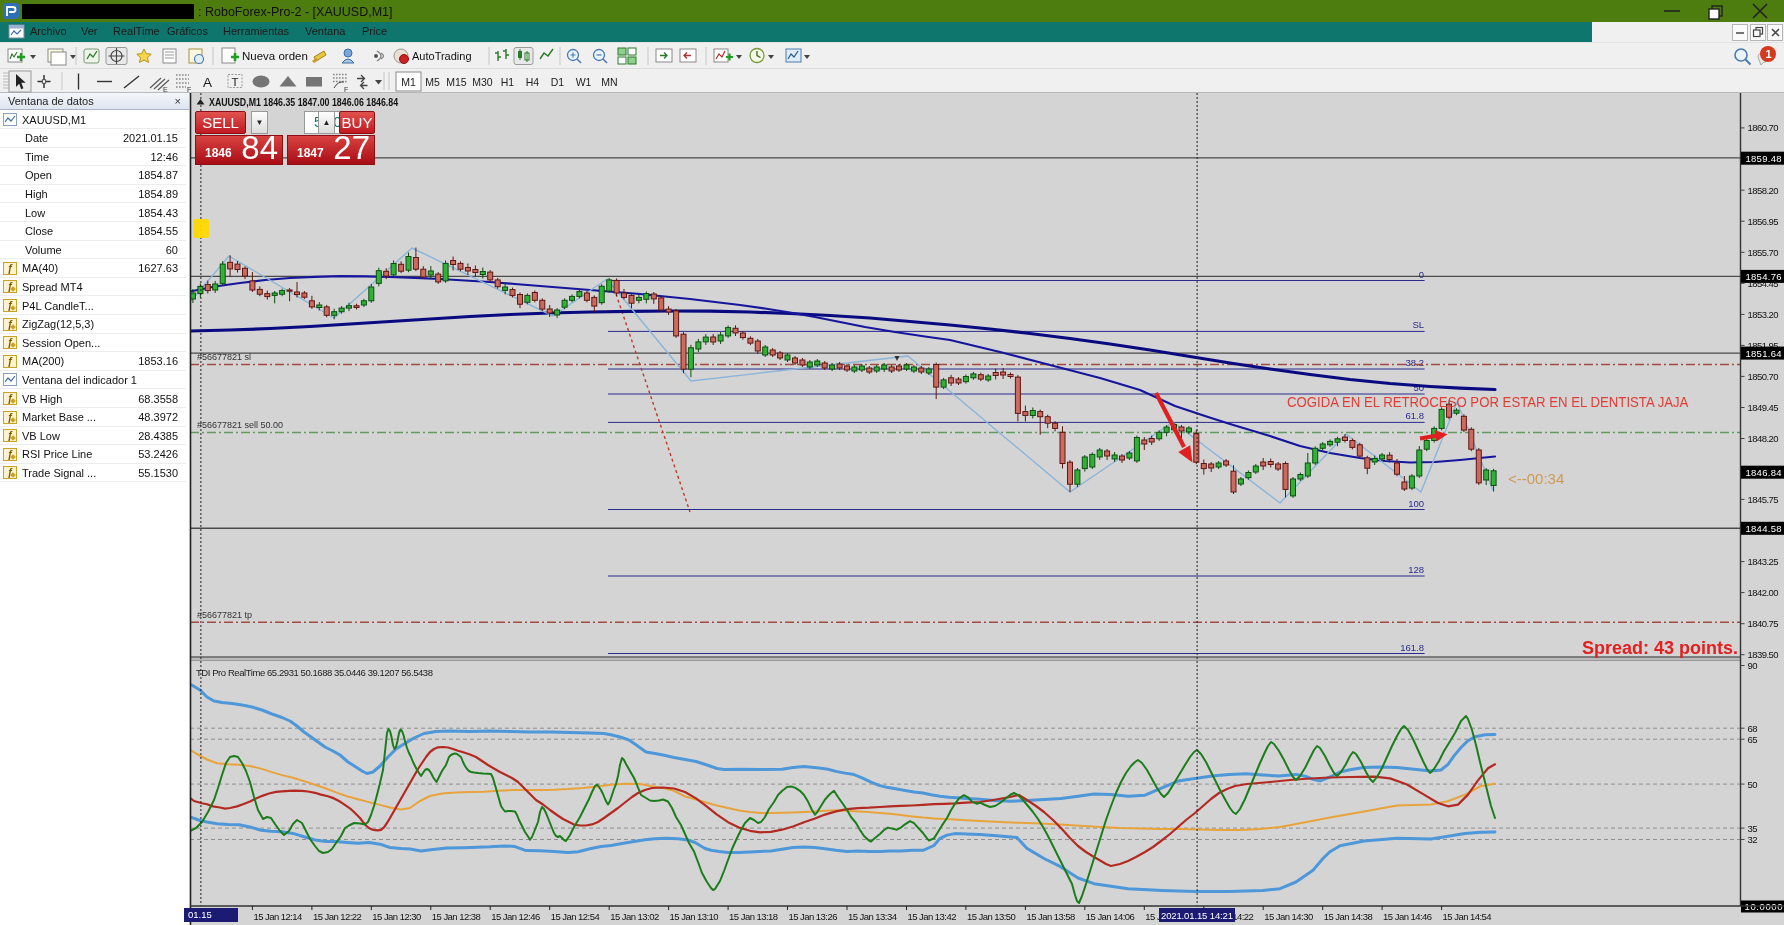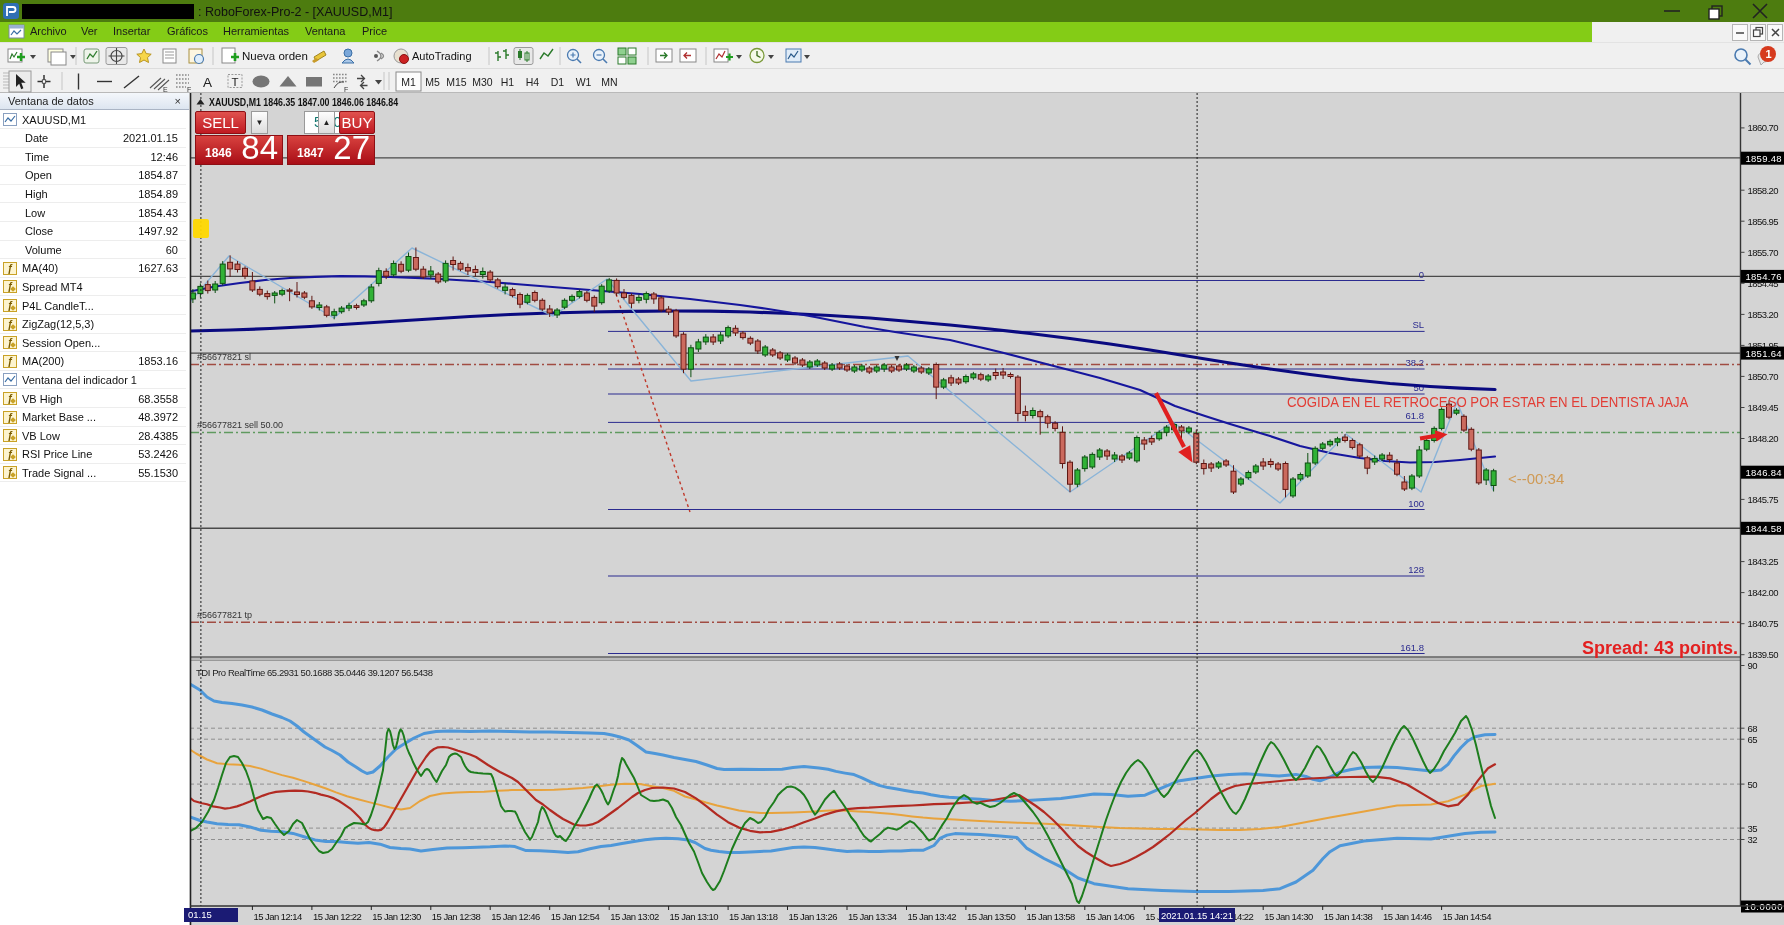--- a/index.html
+++ b/index.html
@@ -1,16 +1,16 @@
 <!DOCTYPE html>
 <html><head><meta charset="utf-8"><style>
 * { margin:0; padding:0; box-sizing:border-box; }
 body { width:1784px; height:925px; font-family:"Liberation Sans", sans-serif; background:#f0f0f0; position:relative; overflow:hidden; }
 #titlebar { position:absolute; left:0; top:0; width:1784px; height:22px; background:#4d7c0f; }
-#menubar { position:absolute; left:0; top:22px; width:1592px; height:20px; background:#84cc16; font-size:11px; color:#1a1a1a; }
+#menubar { position:absolute; left:0; top:22px; width:1592px; height:20px; background:#0f766e; font-size:11px; color:#1a1a1a; }
 #toolbar1 { position:absolute; left:0; top:42px; width:1784px; height:26px; background:#f0f0f0; border-top:1px solid #e3e3e3; }
 #toolbar2 { position:absolute; left:0; top:68px; width:1784px; height:25px; background:#f0f0f0; border-top:1px solid #dcdcdc; border-bottom:1px solid #b9b9b9; }
 #datawin { position:absolute; left:0; top:93px; width:190px; height:832px; background:#fff; border-right:1px solid #b5b5b5; }
 #dwhead { position:absolute; left:0; top:0; width:189px; height:17px; background:linear-gradient(#f4f7fb,#dde5f0); border-bottom:1px solid #aab4c4; font-size:11px; color:#222; padding:2px 0 0 8px; }
 .dwrow { position:absolute; left:0; width:186px; height:18.6px; font-size:11px; color:#111; border-bottom:1px solid #ededed; }
 .dwn { position:absolute; left:25px; top:3px; }
 .dwn2 { position:absolute; left:22px; top:3px; }
 .dwv { position:absolute; right:8px; top:3px; }
 .fico { position:absolute; left:3px; top:2.5px; width:14px; height:13px; background:#fdf4cf; border:1px solid #c9a227; font-size:10px; font-style:italic; font-weight:bold; color:#7a5c00; text-align:center; line-height:12px; }
 .cico { position:absolute; left:3px; top:2.5px; width:14px; height:13px; background:#fff; border:1px solid #8aa0c0; }
@@ -43,21 +43,21 @@
 <path d="M1753 4 L1767 18 M1767 4 L1753 18" stroke="#222" stroke-width="1.6"></path>
 </svg></div>
 <div id="menubar">
     <svg width="20" height="18" style="position:absolute;left:8px;top:1px">
       <rect x="1" y="2" width="15" height="13" fill="#fff" stroke="#7a8aa0"></rect>
       <rect x="1" y="2" width="15" height="3.5" fill="#9ab0d0"></rect>
       <path d="M3 12 L6 8 L9 11 L13 7" stroke="#3a6ea5" stroke-width="1.2" fill="none"></path>
     </svg>
     <span class="mi" style="left:30px">Archivo</span>
     <span class="mi" style="left:81px">Ver</span>
-    <span class="mi" style="left:113px">Insertar</span>
+    <span class="mi" style="left:113px">RealTime</span>
     <span class="mi" style="left:167px">Gráficos</span>
     <span class="mi" style="left:223px">Herramientas</span>
     <span class="mi" style="left:305px">Ventana</span>
     <span class="mi" style="left:362px">Price</span>
     <div class="mdib" style="left:1732px;top:2px"><svg width="14" height="14">
         <line x1="3" y1="8" x2="11" y2="8" stroke="#444" stroke-width="1.5"></line>
       </svg></div>
     <div class="mdib" style="left:1750px;top:2px"><svg width="14" height="14">
         <rect x="5" y="2.5" width="6.5" height="6.5" fill="none" stroke="#444" stroke-width="1.2"></rect>
         <rect x="2.5" y="5" width="6.5" height="6.5" fill="#fafafa" stroke="#444" stroke-width="1.2"></rect>
@@ -200,21 +200,21 @@
     <div class="dwrow" style="top:91.9px">
       <div class="dwn">High</div>
       <div class="dwv">1854.89</div>
     </div>
     <div class="dwrow" style="top:110.5px">
       <div class="dwn">Low</div>
       <div class="dwv">1854.43</div>
     </div>
     <div class="dwrow" style="top:129.1px">
       <div class="dwn">Close</div>
-      <div class="dwv">1497.92</div>
+      <div class="dwv">1854.55</div>
     </div>
     <div class="dwrow" style="top:147.7px">
       <div class="dwn">Volume</div>
       <div class="dwv">60</div>
     </div>
     <div class="dwrow" style="top:166.3px">
       <div class="fico">ƒ</div>
       <div class="dwn2">MA(40)</div>
       <div class="dwv">1627.63</div>
     </div>

